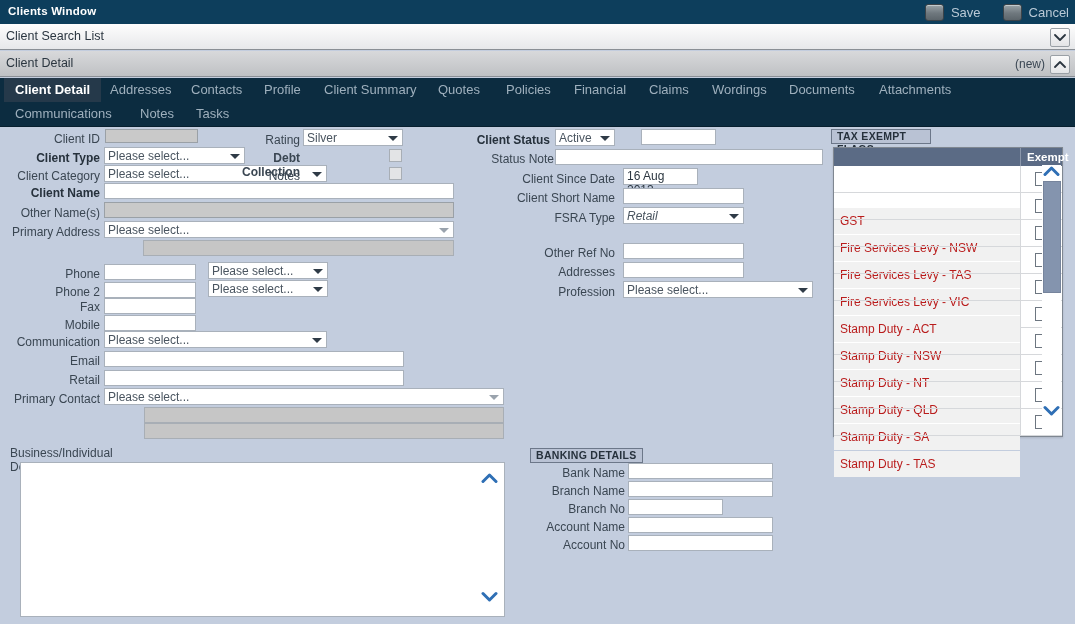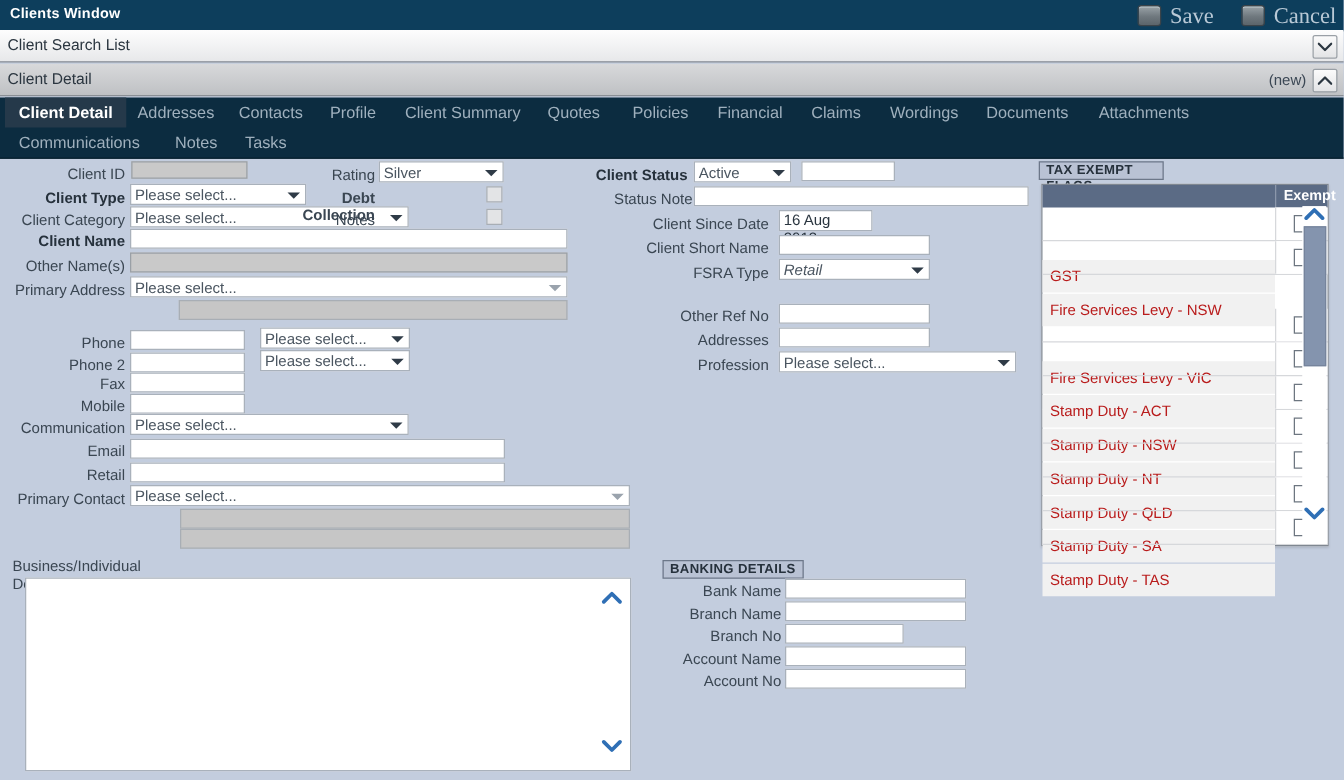--- a/index.html
+++ b/index.html
@@ -25,21 +25,21 @@
     letter-spacing: .2px;
   }
   .tb-actions { position: absolute; right: 6px; top: 0; height: 24px; display: flex; align-items: center; gap: 22px; }
   .tb-btn { display: flex; align-items: center; gap: 7px; cursor: pointer; }
   .tb-btn .glyph {
     width: 17px; height: 15px; border-radius: 3px;
     background: linear-gradient(#9aa3a8, #6f787e 55%, #5c656b);
     border: 1px solid #3b4349;
     box-shadow: inset 0 1px 0 #c3cacd;
   }
-  .tb-btn .lbl { color: #b9c9d6; font-size: 18px; font-family: Liberation Serif, serif; }
+  .tb-btn .lbl { color: #b9c9d6; font-size: 13px; }
 
   
   .strip {
     position: absolute; left: 0; width: 1075px; height: 26px;
     border-bottom: 1px solid #8a8f95;
     box-sizing: border-box;
   }
   .strip.one { top: 24px; background: linear-gradient(#fdfdfd, #e7e8ea); }
   .strip.two { top: 51px; background: linear-gradient(#d8d9db, #bfc1c4); }
   .strip-text { position: absolute; left: 6px; top: 5px; font-size: 12.5px; color: #2b3640; }
@@ -325,21 +325,21 @@
       <span class="arrow"></span>
     </div>
 
     <div class="lbl-r" style="left:230px; top:24px; width:70px;font-weight:bold;">Debt Collection</div>
     <div class="cbx" style="left:389px; top:22px;"></div>
 
     <div class="lbl-r" style="left:230px; top:42px; width:70px;">Notes</div>
     <div class="cbx" style="left:389px; top:40px;"></div>
 
     <div class="lbl-r bold" style="left:440px; top:6px; width:110px;">Client Status</div>
-    <div class="sel" style="left:555px; top:2px; width:78px;">
+    <div class="sel" style="left:555px; top:2px; width:60px;">
       <span>Active</span>
       <span class="arrow"></span>
     </div>
     <div class="inp" style="left:641px; top:2px; width:75px;"></div>
 
     <div class="lbl-r" style="left:444px; top:25px; width:110px;">Status Note</div>
     <div class="inp" style="left:555px; top:22px; width:268px;"></div>
 
     <div class="lbl-r" style="left:470px; top:45px; width:145px;">Client Since Date</div>
     <div class="inp tall" style="left:623px; top:41px; width:75px;">16 Aug 2013</div>
@@ -392,20 +392,26 @@
       </div>
 
       <div class="grow" style="top:18px;">
         <div class="name" style="width:186px;">GST</div>
         <div class="exempt" style="left:186px; width:42px;">
             <span class="cb"></span>
           </div>
       </div>
       <div class="grow" style="top:45px;">
         <div class="name" style="width:186px;">Fire Services Levy - NSW</div>
+        <div class="exempt" style="left:186px; width:42px;">
+            <span class="cb"></span>
+          </div>
+      </div>
+      <div class="grow" style="top:72px;">
+        <div class="name" style="width:186px;">Fire Services Levy - TAS</div>
         <div class="exempt" style="left:186px; width:42px;">
             <span class="cb"></span>
           </div>
       </div>
       <div class="grow" style="top:99px;">
         <div class="name" style="width:186px;">Fire Services Levy - VIC</div>
         <div class="exempt" style="left:186px; width:42px;">
             <span class="cb"></span>
           </div>
       </div>

